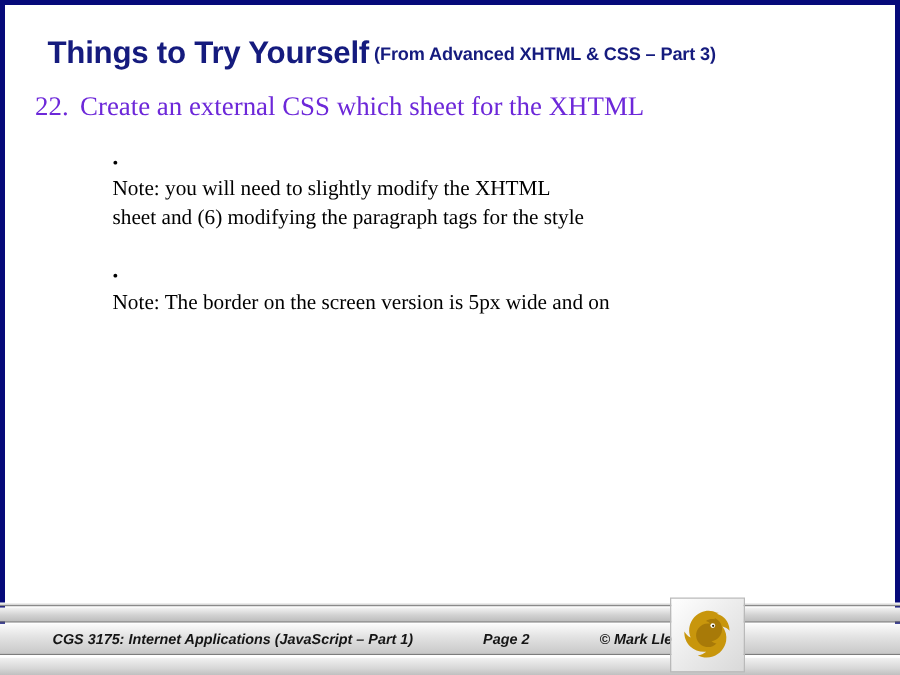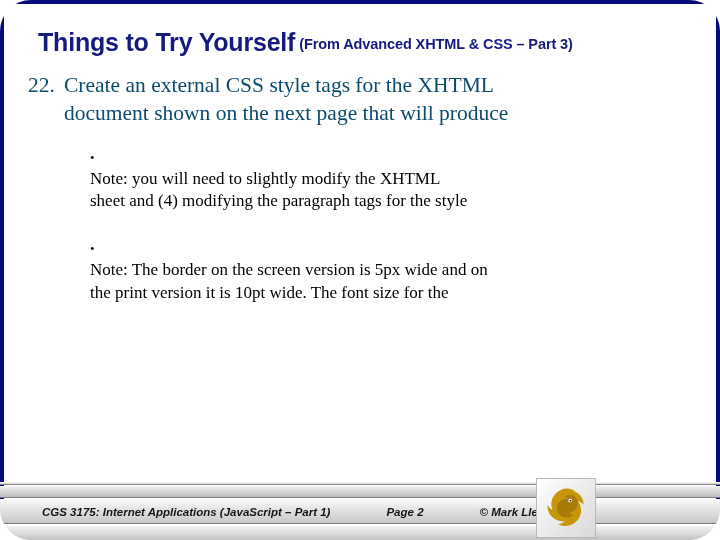--- a/index.html
+++ b/index.html
@@ -15,21 +15,20 @@
     font-family: "Liberation Serif", "DejaVu Serif", serif;
   }
 
   #slide {
     position: relative;
     width: 720px;
     height: 540px;
     box-sizing: border-box;
     background: #ffffff;
     overflow: hidden;
-    border-radius: 31px;
   }
 
   
   .frame-top {
     position: absolute;
     left: 0; top: 0;
     width: 720px; height: 4px;
     background: #060A7A;
   }
   .frame-left {
@@ -75,21 +74,21 @@
     position: absolute;
     left: 20px;
     top: 72px;
     width: 680px;
   }
 
   .numbered-item {
     display: flex;
     align-items: flex-start;
     font-size: 21.5px;
-    color: #0c4a6e;
+    color: #6d28d9;
     line-height: 1.30;
   }
   .num-marker {
     flex: 0 0 auto;
     width: 44px;
     text-align: left;
     padding-left: 8px;
     box-sizing: border-box;
   }
   .num-text {
@@ -216,40 +215,38 @@
   <div class="title-block">
     <span class="title-main">Things to Try Yourself</span>
     <span class="title-sub">(From Advanced XHTML &amp; CSS – Part 3)</span>
   </div>
 
   <div class="body-area">
 
     <div class="numbered-item">
       <div class="num-marker">22.</div>
       <div class="num-text">
-        <div>Create an external CSS style tags for the XHTML</div>
-        <div>document shown on the next page that will produce</div>
+        <div>Create an external CSS which sheet for the XHTML</div>
       </div>
     </div>
 
     <div class="sub-list">
 
       <div class="sub-item">
         <div class="sub-marker">•</div>
         <div class="sub-text">
           <div>Note: you will need to slightly modify the XHTML</div>
-          <div>sheet and (4) modifying the paragraph tags for the style</div>
+          <div>sheet and (6) modifying the paragraph tags for the style</div>
         </div>
       </div>
 
       <div class="sub-item">
         <div class="sub-marker">•</div>
         <div class="sub-text">
           <div>Note:  The border on the screen version is 5px wide and on</div>
-          <div>the print version it is 10pt wide.  The font size for the</div>
         </div>
       </div>
 
     </div>
   </div>
 
   <div class="footer">
     <div class="band band-a"></div>
     <div class="band band-b"></div>
     <div class="band band-c"></div>

